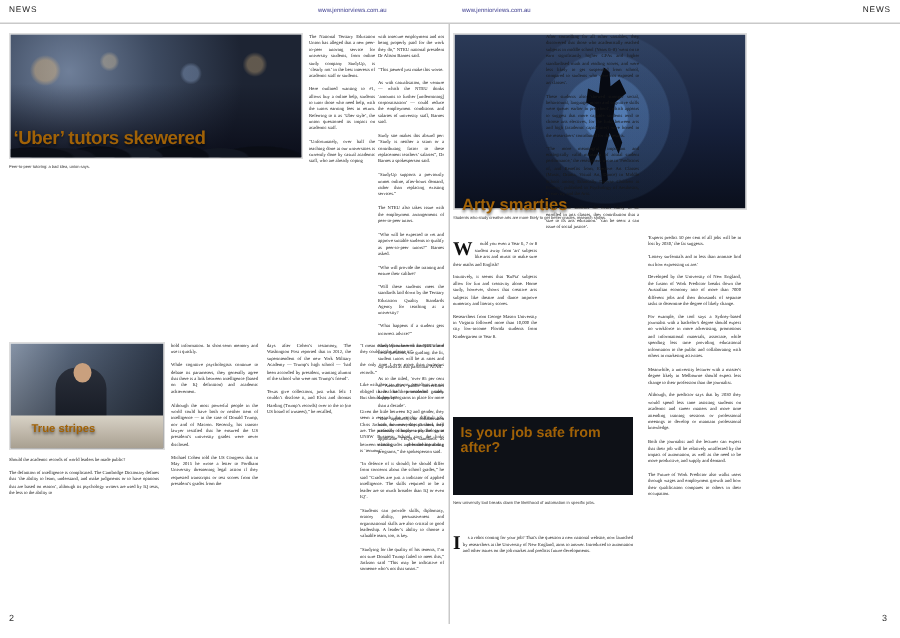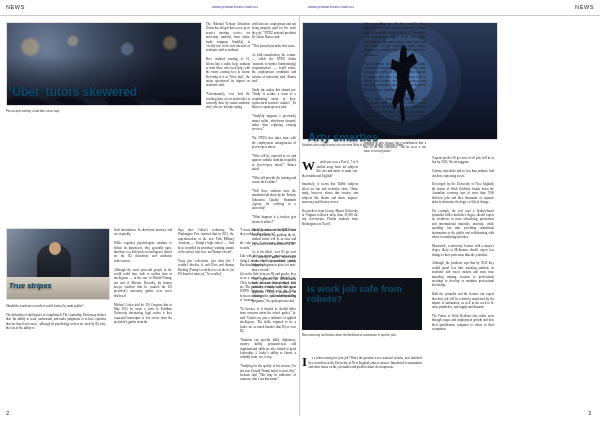--- a/index.html
+++ b/index.html
@@ -66,21 +66,21 @@
     font-size: 3.1px;
     line-height: 1.42;
     text-align: justify;
     color: #1a1a1a;
     white-space: pre-wrap;
   }
   
   .hl {
     font-family: "Liberation Sans", sans-serif;
     font-weight: bold;
-    color: #0c4a6e;
+    color: #a16207;
     line-height: 1.05;
   }
   
   .photo { position: absolute; overflow: hidden; }
   .cap {
     position: absolute;
     font-family: "Liberation Sans", sans-serif;
     font-size: 2.7px;
     color: #333;
     line-height: 1.25;
@@ -160,24 +160,23 @@
   #stripes-photo .person {
     position: absolute; left: 30px; bottom: 14px; width: 34px; height: 40px;
     background: linear-gradient(180deg, #2a2f3a 0%, #141821 100%);
     border-radius: 14px 14px 4px 4px;
   }
   #stripes-photo .head {
     position: absolute; left: 42px; bottom: 44px; width: 12px; height: 13px;
     background: #c9a07e; border-radius: 50%;
   }
   #stripes-hl {
-    position: absolute; left: 9px; top: 282px;
+    position: absolute; left: 21px; top: 282px;
     font-size: 7.5px;
     text-shadow: 0 1px 2px rgba(0,0,0,0.6);
-    font-style: italic;
   }
 
   
   
   #arty-photo {
     left: 302px; top: 22px; width: 196px; height: 118px;
     background:
       linear-gradient(180deg, #2b3a57 0%, #16203a 55%, #0a0f1c 100%);
     border: 0.5px solid #ddd;
     box-sizing: border-box;
@@ -340,21 +339,21 @@
 
 Meanwhile, a university lecturer with a master's degree likely in Melbourne should expect less change to their profession than the journalist.
 
 Although, the predictor says that by 2030 they would spend less time assisting students on academic and career matters and more time attending training sessions or professional meetings to develop or maintain professional knowledge.
 
 Both the journalist and the lecturer can expect that their job will be relatively unaffected by the impact of automation, as well as the need to be more productive, and supply and demand.
 
 The Future of Work Predictor also walks users through wages and employment growth and how their qualification compares to others in their occupation.</div>
 
   <div id="robots-box"></div>
-  <div class="hl" id="robots-hl">Is work job safe from robots?</div>
+  <div class="hl" id="robots-hl">Is your job safe from after?</div>
   <div class="cap" id="robots-sub">New university tool breaks down the likelihood of automation in specific jobs.</div>
 
   <div class="col" style="left:302px; top:352px; width:120px; height:56px;">
     <span class="dropcap">I</span><span>s a robot coming for your job? That's the question a new national website, now launched by researchers at the University of New England, aims to answer. Introduced to automation and other issues on the job market and predicts future developments.</span>
   </div>
 
   <div class="pagenum" style="left:588px; top:410px;">3</div>
 
 </div>
 

